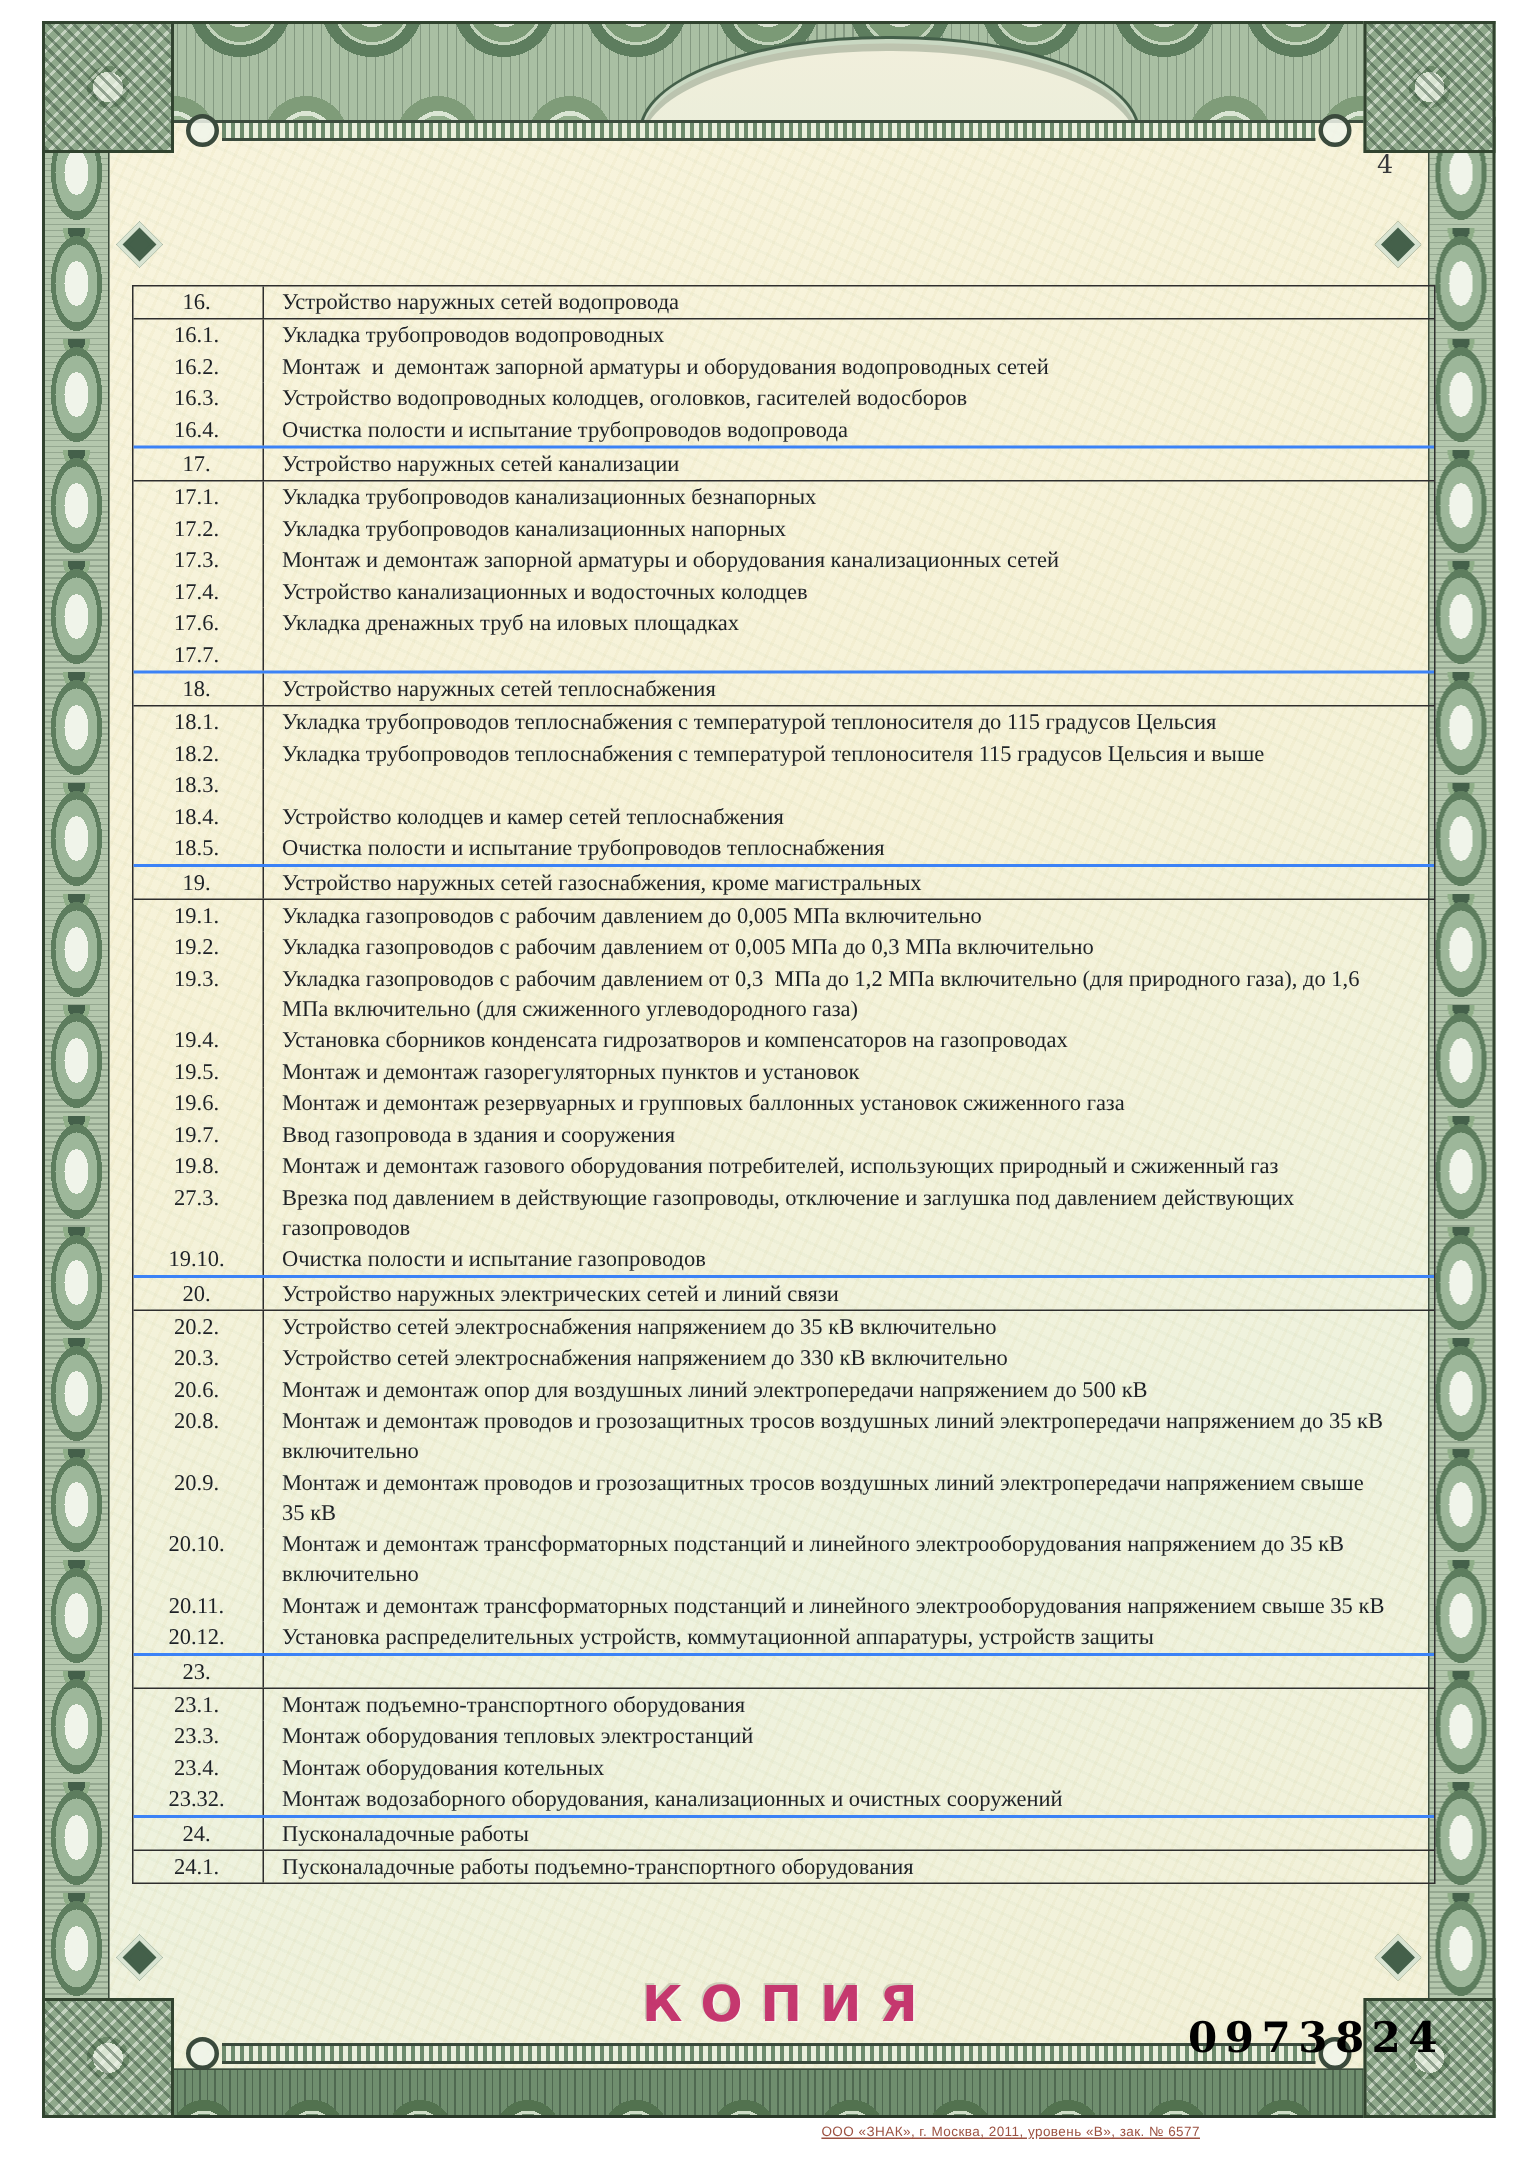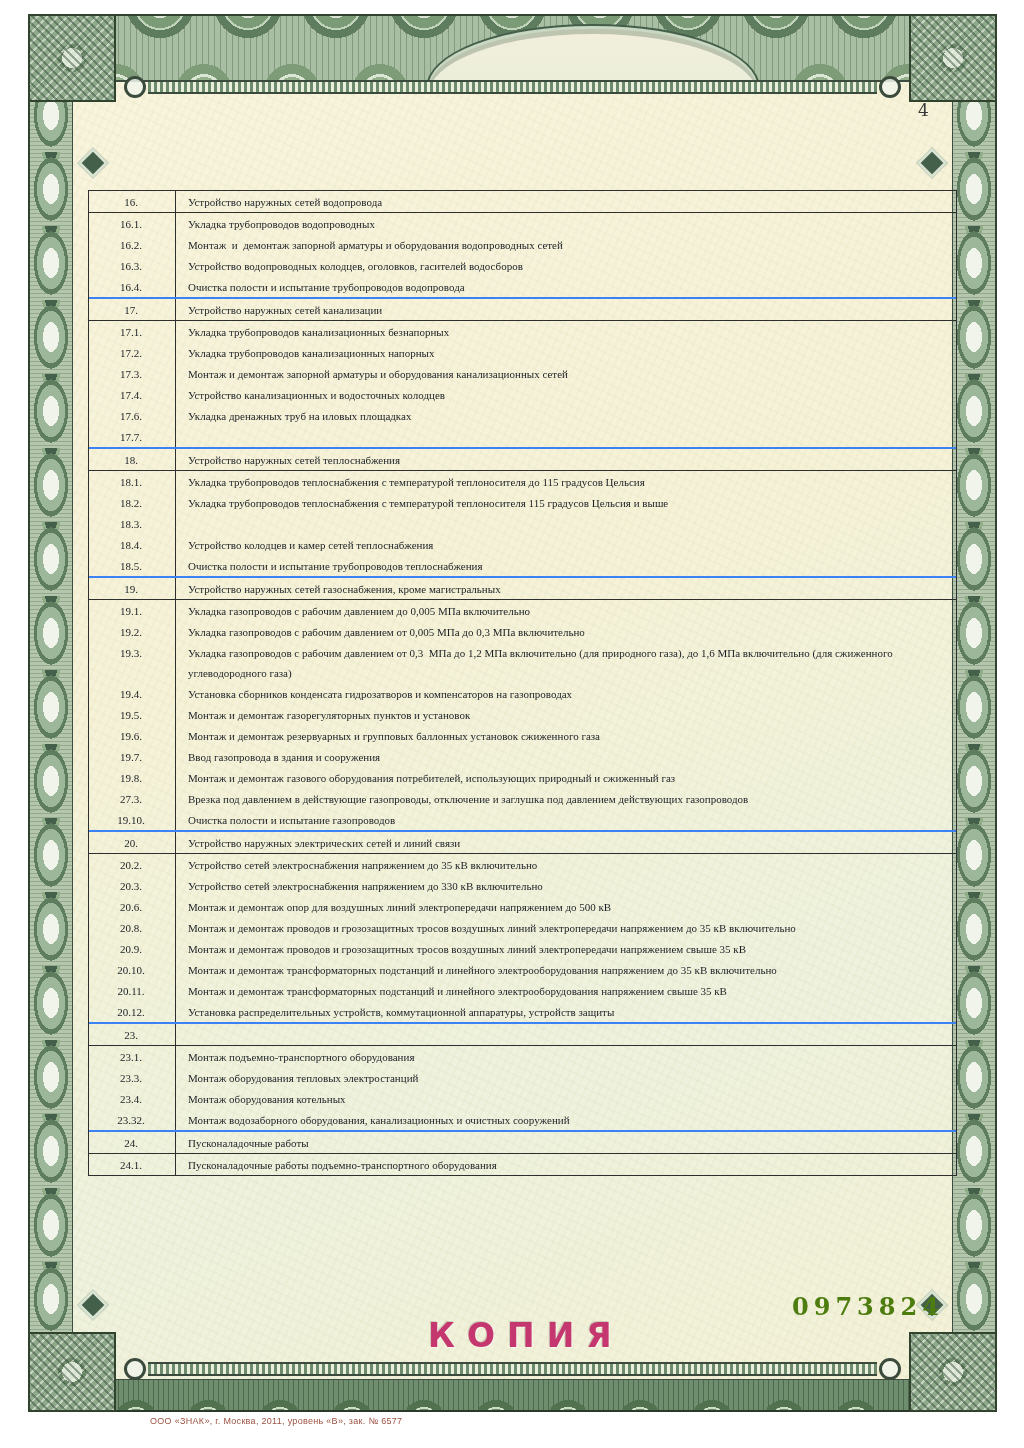--- a/index.html
+++ b/index.html
@@ -89,48 +89,48 @@
   .pendant-bl{left:54px;bottom:96px;} .pendant-br{right:54px;bottom:96px;}
 
   
   .page-number{
     position:absolute;left:918px;top:100px;z-index:6;
     font:17px/20px "DejaVu Serif",serif;color:#37393b;
   }
   .work-table{
     position:absolute;left:88px;top:190px;width:869px;z-index:6;
     border:1.6px solid #2e2e2e;box-sizing:border-box;
-    font-size:11px;line-height:20px;color:#1d2126;
+    font-size:15px;line-height:20px;color:#1d2126;
   }
   .trow{display:grid;grid-template-columns:87px 1fr;}
   .tnum{
     border-right:1px solid #2e2e2e;text-align:center;
     padding:1px 2px 0 0;white-space:nowrap;
   }
   .ttext{padding:1px 30px 0 12px;white-space:pre-wrap;}
   .section-header{border-bottom:1px solid #2e2e2e;min-height:20px;}
   .section-items{border-bottom:2px solid #3b82f6;}
   .section:last-child .section-items{border-bottom:none;}
   .item-row{min-height:20px;}
 
   .serial{
-    position:absolute;left:792px;top:1292px;z-index:6;
+    position:absolute;left:792px;top:1342px;z-index:6;
     font-family:"DejaVu Serif",serif;font-weight:bold;
-    font-size:24px;letter-spacing:5px;color:#4d7c0f;
+    font-size:28px;letter-spacing:5px;color:#000000;
   }
   .watermark{
     position:absolute;left:428px;top:1316px;z-index:6;
     font-family:"DejaVu Sans",sans-serif;font-weight:bold;
     font-size:33px;letter-spacing:12px;color:#be185d;opacity:.85;
     text-shadow:1px 1px 0 rgba(255,255,255,.6), -1px -1px 0 rgba(150,148,135,.45);
   }
   .imprint{
     position:absolute;left:150px;top:1416px;width:650px;z-index:6;
-    text-align:left;font-family:"Liberation Sans",sans-serif;
-    font-size:9px;color:#9c5242;letter-spacing:.3px;
+    text-align:right;font-family:"Liberation Sans",sans-serif;
+    font-size:9px;color:#9c5242;letter-spacing:.3px;text-decoration:underline;
   }
 </style>
 </head>
 <body>
 
 <div class="page">
 
   <div class="cert-frame">
     <div class="paper"></div>
     <div class="band-top"></div>

